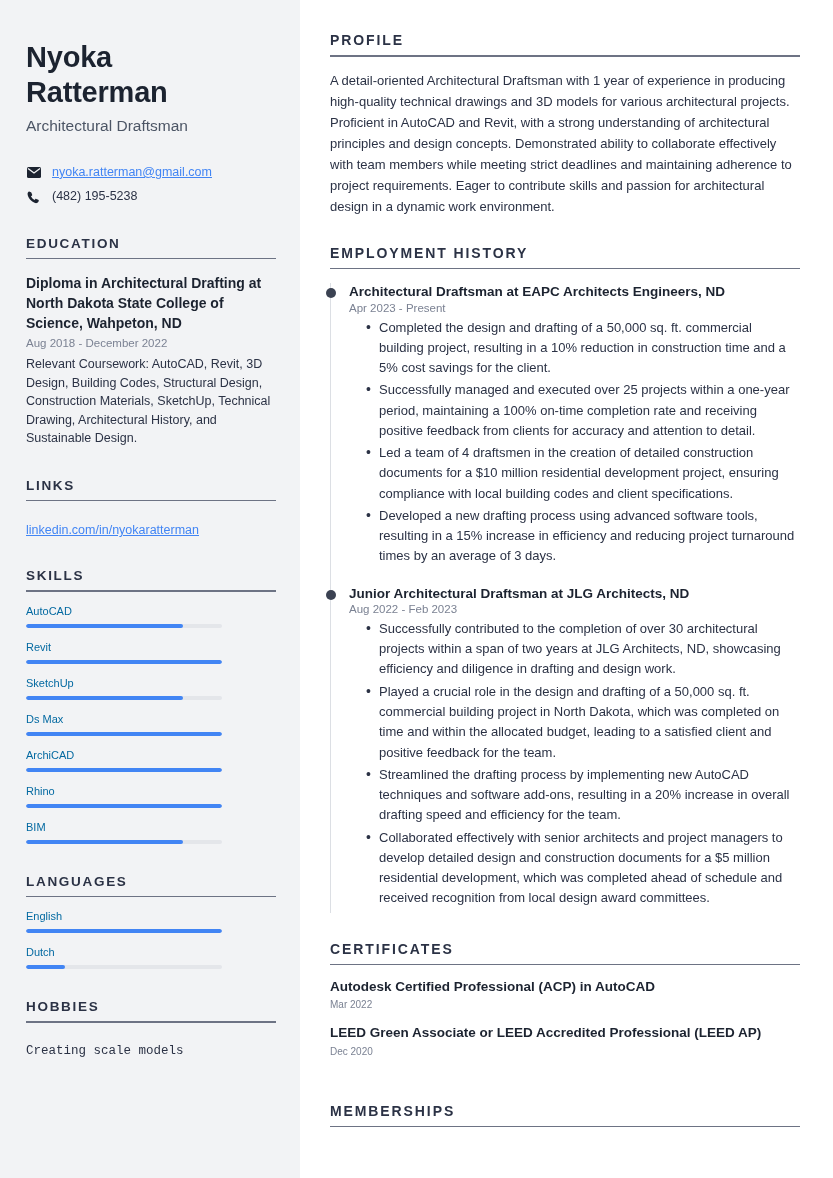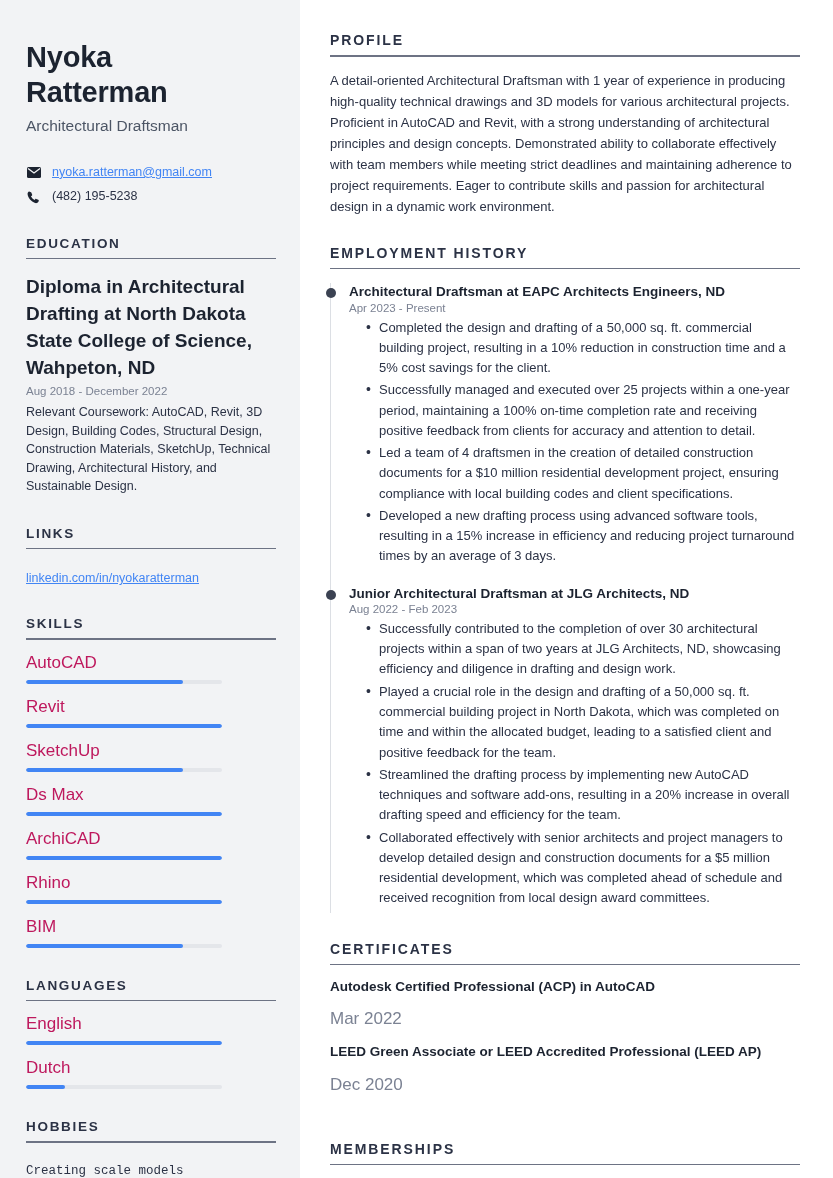--- a/index.html
+++ b/index.html
@@ -81,21 +81,21 @@
     text-transform: uppercase;
   }
   .sec-rule {
     height: 1.5px;
     background: #6d7384;
     margin-top: 7px;
     width: 250px;
   }
 
   .edu-title {
-    font-size: 19px;
+    font-size: 14px;
     font-weight: bold;
     color: #1c2330;
     line-height: 1.42;
     margin-top: 15px;
   }
   .edu-date {
     font-size: 11.5px;
     color: #7b8293;
     margin-top: 3px;
   }
@@ -103,22 +103,22 @@
     font-size: 12.5px;
     color: #2b3245;
     line-height: 1.48;
     margin-top: 6px;
   }
 
   .links-body { margin-top: 19px; }
 
   .bar-item { margin-top: 13px; }
   .bar-label {
-    font-size: 17px;
-    color: #be185d;
+    font-size: 11px;
+    color: #0369a1;
     margin-bottom: 7px;
   }
   .bar-track {
     height: 4px;
     width: 196px;
     background: #e4e6ea;
     border-radius: 2px;
     overflow: hidden;
   }
   .bar-fill {
@@ -219,23 +219,23 @@
 
   .cert-item { margin-top: 14px; }
   .cert-item:first-of-type { margin-top: 13px; }
   .cert-title {
     font-size: 13.5px;
     font-weight: bold;
     color: #1c2330;
     line-height: 1.35;
   }
   .cert-date {
-    font-size: 17px;
+    font-size: 10px;
     color: #7b8293;
-    margin-top: 13px;
+    margin-top: 3px;
   }
 
   .memberships-sec { margin-top: 46px; }
 </style>
 </head>
 <body>
 
 <div class="page">
 
   <aside class="sidebar">

